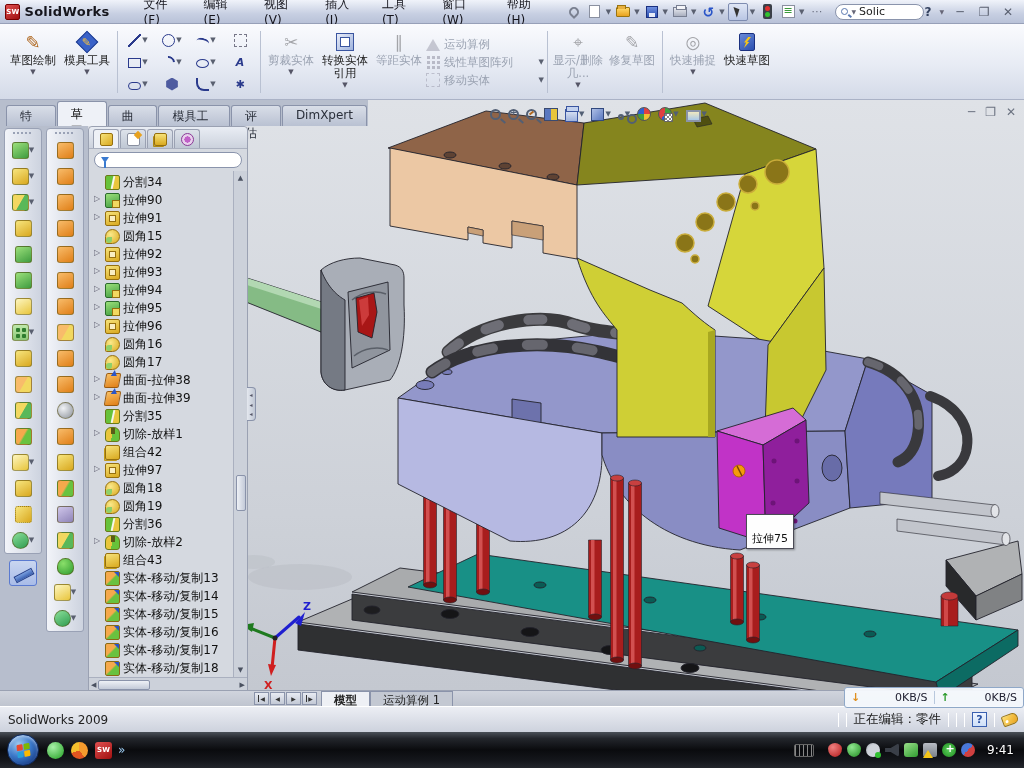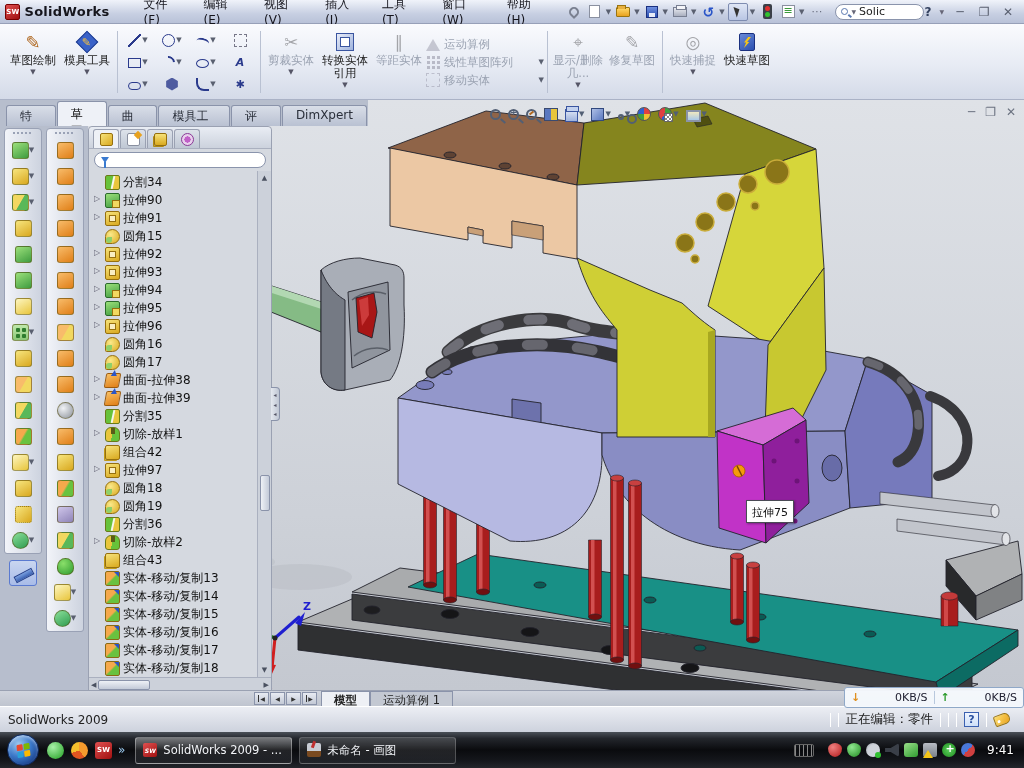--- a/index.html
+++ b/index.html
@@ -114,21 +114,21 @@
   .li-gd { background:radial-gradient(circle 2px at 5px 5px,#2e7d2e 2px,transparent 2.5px),radial-gradient(circle 2px at 11px 5px,#2e7d2e 2px,transparent 2.5px),radial-gradient(circle 2px at 5px 11px,#2e7d2e 2px,transparent 2.5px),radial-gradient(circle 2px at 11px 11px,#2e7d2e 2px,transparent 2.5px),linear-gradient(#bfe8ab,#8cc878); }
   .li-dots { background:linear-gradient(135deg,#f7e57e,#d9a81f); border-style:dotted; }
   .li-gs { background:linear-gradient(150deg,#8adf9a,#2f9c50); border-radius:50%; }
   .li-xball { background:radial-gradient(circle at 35% 35%,#f0f2f5,#8a9098); border-radius:50%; position:relative; }
   .li-pg { background:linear-gradient(150deg,#cfc6ea,#8f84b8); }
   .li-gball { background:radial-gradient(circle at 35% 30%,#8adf6a,#2f9c30); border-radius:50% 50% 40% 40%; }
   .measure-btn { width:28px; height:26px; margin:6px auto 4px; background:linear-gradient(#c9d6f0,#a9bce8); border:1px solid #5a7ad0; border-radius:3px; position:relative; }
   .measure-btn::after { content:""; position:absolute; left:4px; top:11px; width:18px; height:5px; background:linear-gradient(#7aa0e0,#3a60b0); transform:rotate(-28deg); border:1px solid #24408a; }
 
   
-  #panel { position:absolute; left:88px; top:26px; width:184px; height:566px; background:#d5d9e0;
+  #panel { position:absolute; left:88px; top:26px; width:160px; height:566px; background:#d5d9e0;
     border:1px solid #9aa1b2; border-radius:4px 4px 0 0; z-index:6; display:flex; flex-direction:column; }
   #panel-tabs { height:22px; display:flex; align-items:flex-end; padding:2px 2px 0 4px; gap:1px; background:linear-gradient(#e9edf4,#ccd2dd); border-bottom:1px solid #aab0bf; border-radius:4px 4px 0 0; }
   .ptab { width:26px; height:19px; border:1px solid #9aa1b2; border-bottom:none; border-radius:3px 3px 0 0;
     background:linear-gradient(#dde2ea,#bfc7d4); display:flex; align-items:center; justify-content:center; }
   .ptab.active { background:#eef1f6; }
   .pic { width:13px; height:13px; border-radius:2px; }
   .pm-feature { background:linear-gradient(140deg,#f6e27a,#d9a91f); border:1px solid #96700e; }
   .pm-prop { background:#fff; border:1px solid #8a90a0; position:relative; }
   .pm-prop::after { content:""; position:absolute; right:-2px; top:-2px; width:6px; height:6px; background:#e8a21f; transform:rotate(45deg); }
   .pm-config { background:linear-gradient(#f6e27a,#d9a91f); border:1px solid #96700e; box-shadow:-2px 2px 0 -1px #b08a14; }
@@ -182,37 +182,37 @@
   .hu-eye::after { content:""; position:absolute; left:7px; top:-2px; width:6px; height:6px; border:2px solid #525f74; border-radius:50%; }
   .hu-ball { width:14px; height:14px; border-radius:50%; border:1px solid #555; background:conic-gradient(#e04040 0 25%,#f0c030 0 50%,#40a040 0 75%,#3060d0 0 100%); }
   .hu-scene { width:14px; height:14px; border-radius:50%; border:1px solid #555; background:conic-gradient(#40a040 0 30%,#3060d0 0 60%,#e04040 0 100%); position:relative; }
   .hu-scene::after { content:""; position:absolute; right:-2px; bottom:-2px; width:7px; height:7px; background:repeating-conic-gradient(#fff 0 25%,#888 0 50%); background-size:4px 4px; border:1px solid #666; }
   .hu-frame { width:15px; height:12px; border:2px solid #8a93a8; background:linear-gradient(#f0e8c0,#a8c8e8); position:relative; top:2px; }
   .hud { font-size:7px; color:#525f74; }
   #docctl { position:absolute; right:8px; top:5px; display:flex; gap:10px; z-index:4; }
   .docbtn { color:#6b7280; font-size:12px; font-weight:bold; }
 
   
-  #vp-tooltip { position:absolute; left:658px; top:400px; background:#fefefe; border:1px solid #4a4a55;
-    font-size:11px; color:#111; padding:4px 5px 2px; z-index:4; box-shadow:1px 1px 2px rgba(0,0,0,.35); white-space:nowrap; }
+  #vp-tooltip { position:absolute; left:658px; top:414px; background:#fefefe; border:1px solid #4a4a55;
+    font-size:11px; color:#111; padding:16px 5px 2px; z-index:4; box-shadow:1px 1px 2px rgba(0,0,0,.35); white-space:nowrap; }
 
   
   #bottomtabs { position:absolute; left:0; top:690px; width:1024px; height:16px; background:linear-gradient(#d0d4dd,#bfc4cf);
     border-top:1px solid #9aa1b2; display:flex; align-items:stretch; z-index:7; }
   #navbtns { display:flex; gap:1px; margin-left:254px; padding:1px 4px 1px 0; }
   .navb { width:15px; background:linear-gradient(#e8ebf2,#c3c9d6); border:1px solid #8a93aa; font-size:6px; color:#333; display:flex; align-items:center; justify-content:center; }
   .navb.nav-first span, .navb.nav-last span { border-left:1px solid #333; padding-left:1px; }
   .mtab { padding:1px 12px; font-size:11.5px; border:1px solid #8a93aa; border-bottom:none; background:#c3c8d2; color:#222; }
   .mtab.active { background:#eef0f5; font-weight:bold; }
 
   
   #statusbar { position:absolute; left:0; top:706px; width:1024px; height:26px;
     background:linear-gradient(#eceef4,#cdd2dd); border-top:1px solid #fff; display:flex; align-items:center; z-index:6; }
   #status-left { padding-left:8px; font-size:12px; color:#222; }
-  #status-right { margin-left:auto; display:flex; align-items:center; gap:7px; padding-right:14px; }
+  #status-right { margin-left:auto; display:flex; align-items:center; gap:7px; padding-right:6px; }
   .ssep { width:1px; height:14px; background:#aab0bf; border-right:1px solid #fff; }
   #status-editing { font-size:12.5px; color:#222; }
   #help-badge { width:15px; height:15px; background:linear-gradient(#eef4ff,#cfe0f8); border:1px solid #3a60b0; color:#2a50a0; font-weight:bold; font-size:11px; text-align:center; line-height:14px; }
   .tag-icon { width:16px; height:11px; background:linear-gradient(135deg,#ffe070,#e8a21f); border:1px solid #9a7410; border-radius:2px 5px 5px 2px; position:relative; transform:rotate(-20deg); }
   .tag-icon::before { content:""; position:absolute; left:2px; top:4px; width:3px; height:3px; background:#fff; border-radius:50%; }
 
   
   #netwidget { position:absolute; left:844px; top:687px; width:180px; height:21px; z-index:9;
     background:rgba(246,249,253,.95); border:1px solid #8fa8c8; border-radius:3px; display:flex; align-items:center; font-size:11px; }
   .netcell { flex:1; display:flex; align-items:center; padding:0 6px; gap:4px; }
@@ -1166,32 +1166,20 @@
         <i style="background:#ffb900"></i>
     </div>
   </div>
   <div id="ql">
 
   <div class="qlic ql-green"></div>
       <div class="qlic ql-orange"></div>
       <div class="qlic ql-sw">SW</div>
     </div>
   <div id="ql-chev">»</div>
-  <div style="display:flex">
-
-      <div class="taskbtn active">
-        <i class="tk-ic tk-sw">SW</i>
-        <span class="tklabel">SolidWorks 2009 - ...</span>
-      </div>
-
-      <div class="taskbtn inactive">
-        <i class="tk-ic tk-paint"></i>
-        <span class="tklabel">未命名 - 画图</span>
-      </div>
-    </div>
   <div id="tray">
     <i class="kbd-icon"></i>
     <div style="display:flex;gap:5px">
 
     <i class="tri tr-red"></i>
         <i class="tri tr-green"></i>
         <i class="tri tr-gear"></i>
         <i class="tri tr-vol"></i>
         <i class="tri tr-phone"></i>
         <i class="tri tr-dish"></i>

